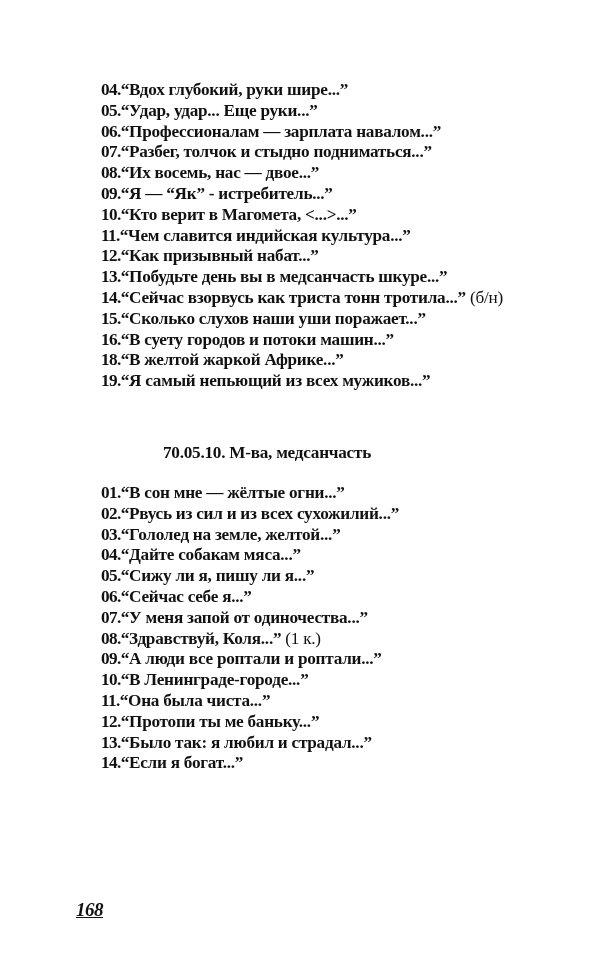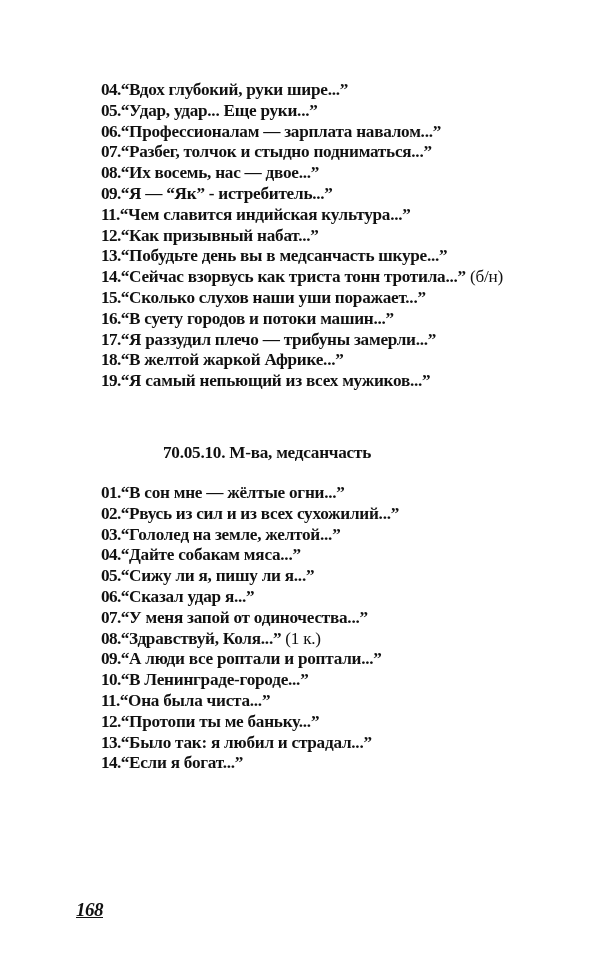--- a/index.html
+++ b/index.html
@@ -67,40 +67,40 @@
 
 <div class="page">
 
   <ul class="list list-a">
     <li class="item"><span class="num">04.</span><span>“Вдох глубокий, руки шире...”</span><span class="note"></span></li>
     <li class="item"><span class="num">05.</span><span>“Удар, удар... Еще руки...”</span><span class="note"></span></li>
     <li class="item"><span class="num">06.</span><span>“Профессионалам — зарплата навалом...”</span><span class="note"></span></li>
     <li class="item"><span class="num">07.</span><span>“Разбег, толчок и стыдно подниматься...”</span><span class="note"></span></li>
     <li class="item"><span class="num">08.</span><span>“Их восемь, нас — двое...”</span><span class="note"></span></li>
     <li class="item"><span class="num">09.</span><span>“Я — “Як” - истребитель...”</span><span class="note"></span></li>
+    <li class="item"><span class="num">10.</span><span>“Кто верит в Магомета, &lt;...&gt;...”</span><span class="note"></span></li>
     <li class="item"><span class="num">11.</span><span>“Чем славится индийская культура...”</span><span class="note"></span></li>
     <li class="item"><span class="num">12.</span><span>“Как призывный набат...”</span><span class="note"></span></li>
     <li class="item"><span class="num">13.</span><span>“Побудьте день вы в медсанчасть шкуре...”</span><span class="note"></span></li>
     <li class="item"><span class="num">14.</span><span>“Сейчас взорвусь как триста тонн тротила...”</span><span class="note"> (б/н)</span></li>
     <li class="item"><span class="num">15.</span><span>“Сколько слухов наши уши поражает...”</span><span class="note"></span></li>
     <li class="item"><span class="num">16.</span><span>“В суету городов и потоки машин...”</span><span class="note"></span></li>
-    <li class="item"><span class="num">17.</span><span>“Я раззудил плечо — трибуны замерли...”</span><span class="note"></span></li>
     <li class="item"><span class="num">18.</span><span>“В желтой жаркой Африке...”</span><span class="note"></span></li>
     <li class="item"><span class="num">19.</span><span>“Я самый непьющий из всех мужиков...”</span><span class="note"></span></li>
   </ul>
 
   <div class="section-title">70.05.10. М-ва, медсанчасть</div>
 
   <ul class="list list-b">
     <li class="item"><span class="num">01.</span><span>“В сон мне — жёлтые огни...”</span><span class="note"></span></li>
     <li class="item"><span class="num">02.</span><span>“Рвусь из сил и из всех сухожилий...”</span><span class="note"></span></li>
     <li class="item"><span class="num">03.</span><span>“Гололед на земле, желтой...”</span><span class="note"></span></li>
     <li class="item"><span class="num">04.</span><span>“Дайте собакам мяса...”</span><span class="note"></span></li>
     <li class="item"><span class="num">05.</span><span>“Сижу ли я, пишу ли я...”</span><span class="note"></span></li>
-    <li class="item"><span class="num">06.</span><span>“Сказал удар я...”</span><span class="note"></span></li>
+    <li class="item"><span class="num">06.</span><span>“Сейчас себе я...”</span><span class="note"></span></li>
     <li class="item"><span class="num">07.</span><span>“У меня запой от одиночества...”</span><span class="note"></span></li>
     <li class="item"><span class="num">08.</span><span>“Здравствуй, Коля...”</span><span class="note"> (1 к.)</span></li>
     <li class="item"><span class="num">09.</span><span>“А люди все роптали и роптали...”</span><span class="note"></span></li>
     <li class="item"><span class="num">10.</span><span>“В Ленинграде-городе...”</span><span class="note"></span></li>
     <li class="item"><span class="num">11.</span><span>“Она была чиста...”</span><span class="note"></span></li>
     <li class="item"><span class="num">12.</span><span>“Протопи ты ме баньку...”</span><span class="note"></span></li>
     <li class="item"><span class="num">13.</span><span>“Было так: я любил и страдал...”</span><span class="note"></span></li>
     <li class="item"><span class="num">14.</span><span>“Если я богат...”</span><span class="note"></span></li>
   </ul>
 

